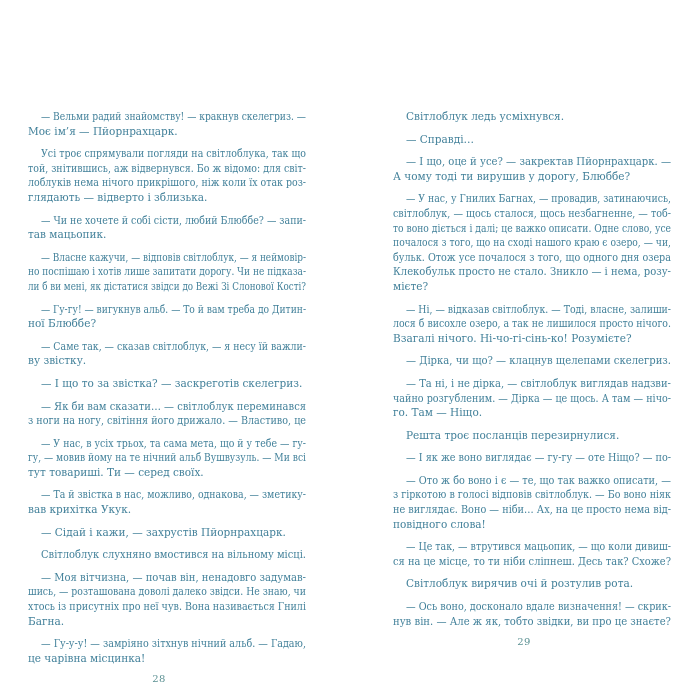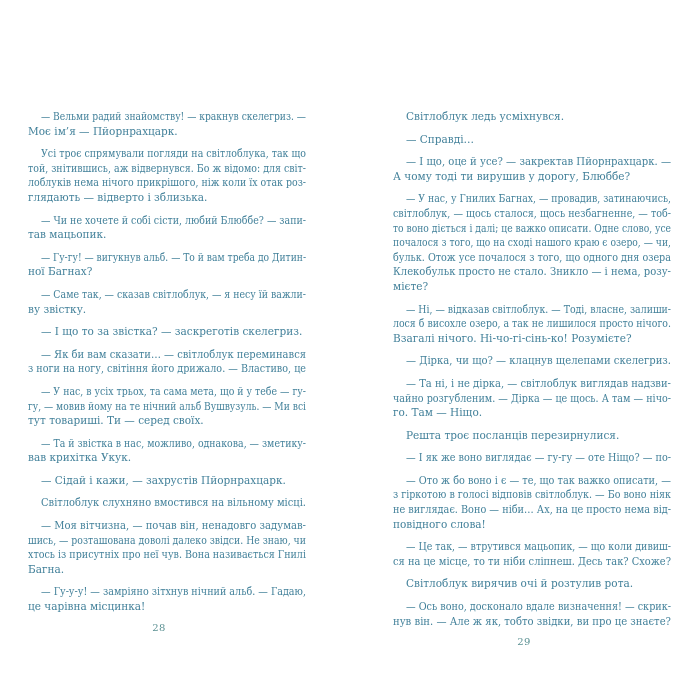--- a/index.html
+++ b/index.html
@@ -62,22 +62,27 @@
           <div class="line first"><span class="ltxt" style="transform: scaleX(0.900834);">Усі троє спрямували погляди на світлоблука, так що</span></div>
           <div class="line"><span class="ltxt" style="transform: scaleX(0.899267);">той, знітившись, аж відвернувся. Бо ж відомо: для світ-</span></div>
           <div class="line"><span class="ltxt" style="transform: scaleX(0.898223);">лоблуків нема нічого прикрішого, ніж коли їх отак роз-</span></div>
           <div class="line last"><span class="ltxt">глядають — відверто і зблизька.</span></div>
         </div>
         <div class="para">
           <div class="line first"><span class="ltxt" style="transform: scaleX(0.901504);">— Чи не хочете й собі сісти, любий Блюббе? — запи-</span></div>
           <div class="line last"><span class="ltxt">тав мацьопик.</span></div>
         </div>
         <div class="para">
+          <div class="line first"><span class="ltxt" style="transform: scaleX(0.849359);">— Власне кажучи, — відповів світлоблук, — я неймовір-</span></div>
+          <div class="line"><span class="ltxt" style="transform: scaleX(0.859019);">но поспішаю і хотів лише запитати дорогу. Чи не підказа-</span></div>
+          <div class="line last"><span class="ltxt" style="transform: scaleX(0.834835);">ли б ви мені, як дістатися звідси до Вежі Зі Слонової Кості?</span></div>
+        </div>
+        <div class="para">
           <div class="line first"><span class="ltxt" style="transform: scaleX(0.874587);">— Гу-гу! — вигукнув альб. — То й вам треба до Дитин-</span></div>
-          <div class="line last"><span class="ltxt">ної Багнах?</span></div>
+          <div class="line last"><span class="ltxt">ної Блюббе?</span></div>
         </div>
         <div class="para">
           <div class="line first"><span class="ltxt" style="transform: scaleX(0.893902);">— Саме так, — сказав світлоблук, — я несу їй важли-</span></div>
           <div class="line last"><span class="ltxt">ву звістку.</span></div>
         </div>
         <div class="para">
           <div class="line first last"><span class="ltxt">— І що то за звістка? — заскреготів скелегриз.</span></div>
         </div>
         <div class="para">
           <div class="line first"><span class="ltxt" style="transform: scaleX(0.947327);">— Як би вам сказати… — світлоблук переминався</span></div>

